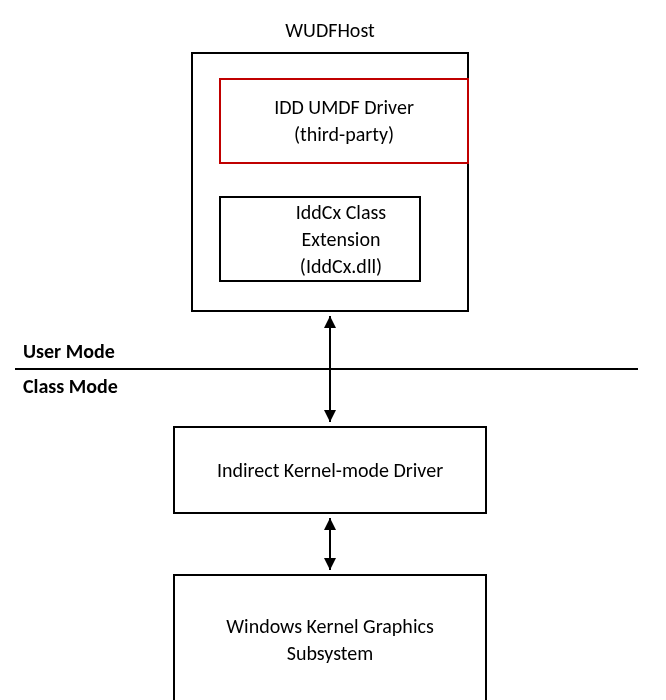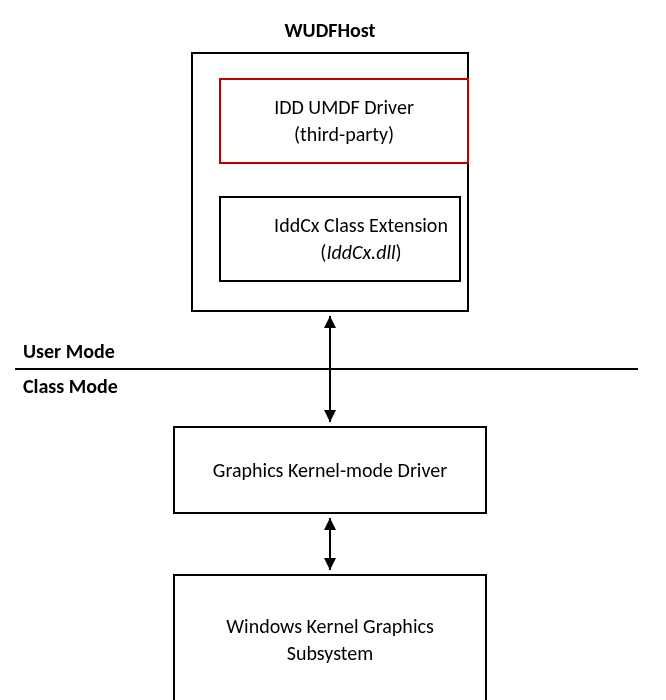--- a/index.html
+++ b/index.html
@@ -32,49 +32,49 @@
   .box-red { border: 2.5px solid #c00000; }
   .title {
     font-size: 20px;
     text-align: center;
   }
   .mode-label {
     font-size: 20px;
     text-align: left;
     font-weight: bold;
   }
-  .italic { font-style: italic; }
+  .italic { }
   svg { position: absolute; left: 0; top: 0; pointer-events: none; }
 </style>
 </head>
 <body>
 <div class="canvas">
 
-<div class="abs title" style="left:190px; top:18px; width:280px;font-weight:bold;">WUDFHost</div>
+<div class="abs title" style="left:190px; top:18px; width:280px;">WUDFHost</div>
 
 <div class="abs box" style="left:191px; top:52px; width:278px; height:260px;"></div>
 
 <div class="abs box box-red" style="left:219px; top:78px; width:250px; height:86px;">
   <div>IDD UMDF Driver</div>
   <div>(third-party)</div>
 </div>
 
-<div class="abs box" style="left:219px; top:196px; width:242px; height:86px;padding-left:42px;">
+<div class="abs box" style="left:219px; top:196px; width:202px; height:86px;padding-left:42px;">
   <div>IddCx Class Extension</div>
   <div>
     <span>(</span><span class="italic">IddCx.dll</span><span>)</span>
   </div>
 </div>
 
 <div class="abs mode-label" style="left:23px; top:339px;">User Mode</div>
 
 <div class="abs mode-label" style="left:23px; top:374px;">Class Mode</div>
 
 <div class="abs box" style="left:173px; top:426px; width:314px; height:88px;">
-  <div>Graphics Kernel-mode Driver</div>
+  <div>Indirect Kernel-mode Driver</div>
 </div>
 
 <div class="abs box" style="left:173px; top:574px; width:314px; height:132px;">
   <div>Windows Kernel Graphics</div>
   <div>Subsystem</div>
 </div>
 
 <svg width="666" height="700">
   <defs>
     <marker id="arrowEnd" markerWidth="10" markerHeight="10" refX="6" refY="3" orient="auto">

